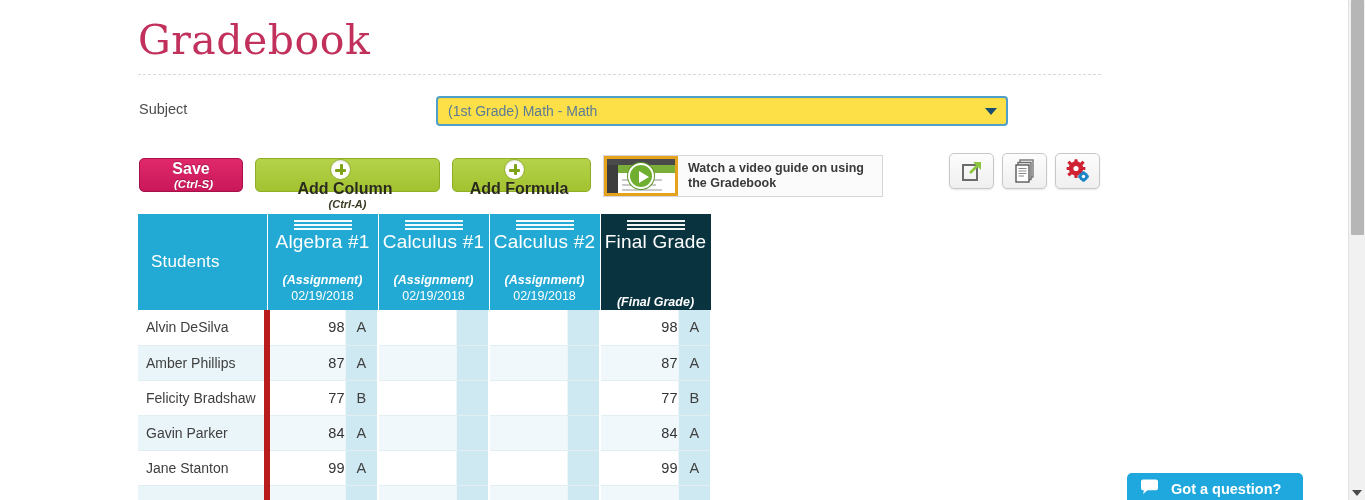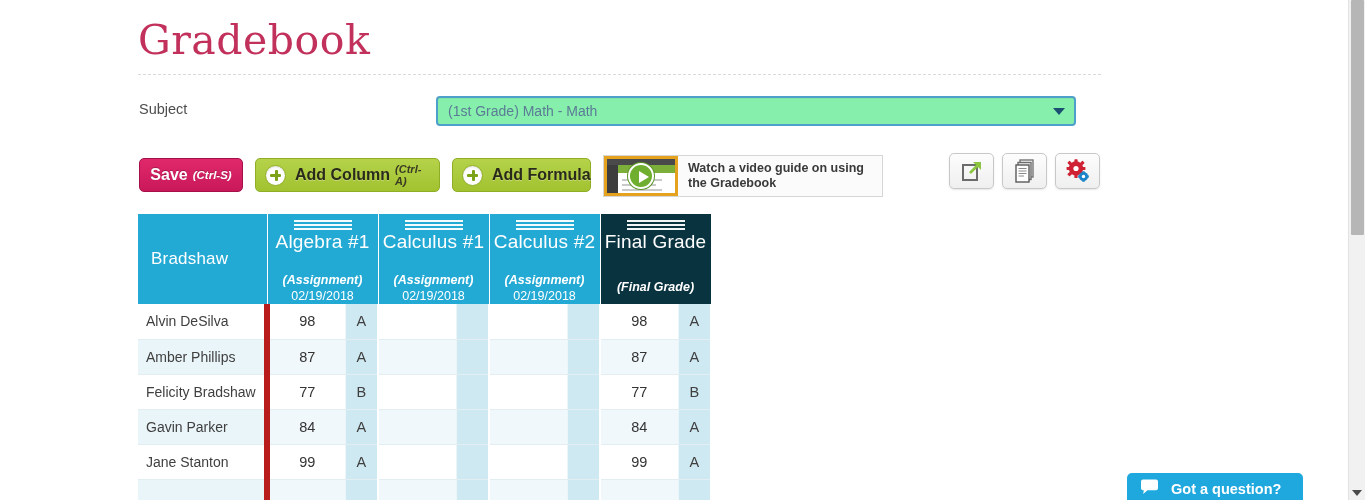--- a/index.html
+++ b/index.html
@@ -40,24 +40,24 @@
   
   .subject-label {
     position: absolute;
     left: 139px; top: 101px;
     font-size: 14.5px;
     color: #4d4d4d;
   }
   .subject-select {
     position: absolute;
     left: 436px; top: 96px;
-    width: 640px; height: 30px;
+    width: 572px; height: 30px;
     border: 2px solid #4f9fcb;
     border-radius: 4px;
-    background: #86efac;
+    background: #fde047;
     box-shadow: inset 0 1px 1px rgba(0,0,0,0.04);
     text-decoration: underline;
   }
   .subject-select .sel-text {
     position: absolute;
     left: 10px; top: 5px;
     font-size: 14px;
     color: #5b7b96;
     white-space: nowrap;
   }
@@ -73,20 +73,21 @@
   
   .btn {
     position: absolute;
     height: 34px;
     border-radius: 5px;
     display: flex;
     align-items: center;
     cursor: pointer;
     border: 1px solid rgba(0,0,0,0.18);
     user-select: none;
+    flex-direction: column;
   }
   .btn-save {
     left: 139px; top: 158px;
     width: 104px;
     background: linear-gradient(#e0286a, #c9185a);
     border-color: #a51049;
     justify-content: center;
     color: #ffffff;
   }
   .btn-save .lbl {
@@ -269,37 +270,37 @@
     font-size: 12.5px;
     font-style: italic;
     font-weight: bold;
     line-height: 15px;
   }
   .hdr .col-date {
     display: block;
     font-size: 12.5px;
     line-height: 16px;
   }
-  .hdr.final .col-type { margin-top: 27px; }
+  .hdr.final .col-type { margin-top: 42px; }
 
   .gb td.name {
     background: #ffffff;
     color: #3f3f3f;
     font-size: 14px;
     padding-left: 8px;
     height: 35px;
     border-bottom: 1px solid #e2eef2;
     border-right: 6px solid #b91c1c;
     white-space: nowrap;
   }
   .gb tr.alt td.name { background: #eaf5f9; }
   .gb td.score {
     background: #ffffff;
     color: #333333;
-    text-align: center;
+    text-align: right;
     height: 35px;
     border-bottom: 1px solid #e2eef2;
     border-right: 1px solid #ecf6f9;
     font-size: 14.5px;
   }
   .gb tr.alt td.score { background: #f0f8fb; }
   .gb td.grade {
     background: #cfe9f2;
     color: #3f3f3f;
     text-align: center;
@@ -461,21 +462,21 @@
       <col style="width:78px">
         <col style="width:33px">
       <col style="width:78px">
         <col style="width:33px">
       <col style="width:78px">
         <col style="width:33px">
     </colgroup>
     <thead>
       <tr>
         <th class="hdr students">
-          <span class="col-name">Bradshaw</span>
+          <span class="col-name">Students</span>
         </th>
 
         <th class="hdr" colspan="2">
           <span class="drag">
               <i></i>
               <i></i>
               <i></i>
             </span>
           <span class="col-name">Algebra #1</span>
           <span class="col-type">(Assignment)</span>

